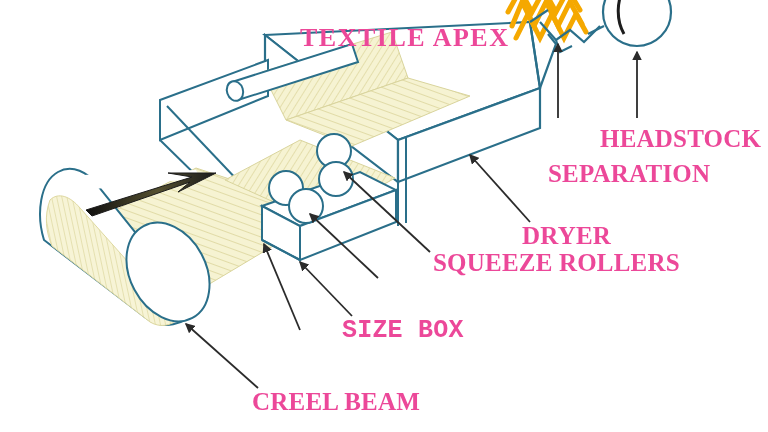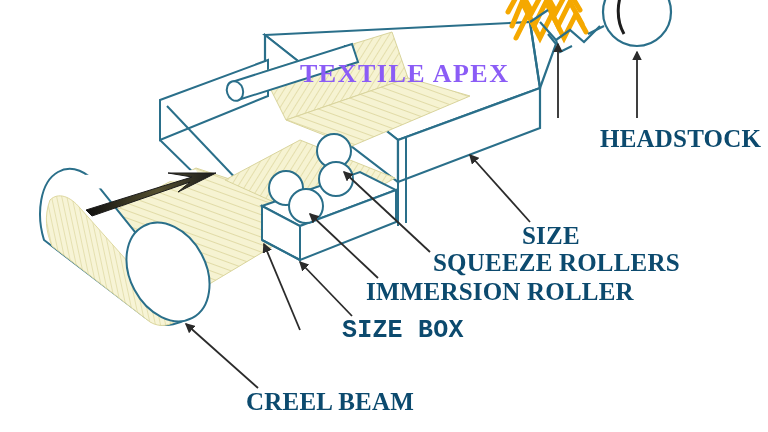--- a/index.html
+++ b/index.html
@@ -26,44 +26,43 @@
     left: 0;
     top: 0;
     width: 768px;
     height: 432px;
     display: block;
   }
   .callout-label {
     position: absolute;
     font-family: "Liberation Serif", serif;
     font-weight: bold;
-    color: #0c4a6e;
+    color: #ec4899;
     white-space: nowrap;
     letter-spacing: 0.2px;
     line-height: 1;
     user-select: none;
   }
   .watermark-label {
     position: absolute;
     font-family: "Liberation Serif", serif;
     font-weight: bold;
-    color: #8b5cf6;
+    color: #ec4899;
     white-space: nowrap;
     letter-spacing: 1.5px;
     line-height: 1;
     user-select: none;
-    margin-top: 36px;
   }
   .lbl-headstock  { left: 600px; top: 126px; font-size: 25px; }
   .lbl-separation { left: 548px; top: 161px; font-size: 25px; }
   .lbl-dryer      { left: 522px; top: 223px; font-size: 25px; }
   .lbl-squeeze    { left: 387px; top: 250px; font-size: 25px; margin-left: 46px; }
   .lbl-immersion  { left: 366px; top: 279px; font-size: 25px; }
   .lbl-sizebox    { left: 342px; top: 318px; font-size: 25px; font-family: Liberation Mono, monospace; }
-  .lbl-creelbeam  { left: 246px; top: 389px; font-size: 25px; }
+  .lbl-creelbeam  { left: 252px; top: 389px; font-size: 25px; }
   .lbl-watermark  { left: 300px; top: 25px; font-size: 26px; }
 </style>
 </head>
 <body>
 
 <div id="stage">
 
   <svg id="diagram-svg" viewBox="0 0 768 432" xmlns="http://www.w3.org/2000/svg">
 
     <defs>
@@ -198,24 +197,24 @@
       <line x1="352" y1="316" x2="300" y2="262" marker-end="url(#arrowHead)"></line>
       <line x1="300" y1="330" x2="264" y2="244" marker-end="url(#arrowHead)"></line>
       <line x1="258" y1="388" x2="186" y2="324" marker-end="url(#arrowHead)"></line>
     </g>
   </svg>
 
   <div class="watermark-label lbl-watermark">TEXTILE APEX</div>
 
   <div class="callout-label lbl-headstock">HEADSTOCK</div>
 
-
-  <div class="callout-label lbl-dryer">SIZE</div>
+  <div class="callout-label lbl-separation">SEPARATION</div>
+
+  <div class="callout-label lbl-dryer">DRYER</div>
 
   <div class="callout-label lbl-squeeze">SQUEEZE ROLLERS</div>
 
-  <div class="callout-label lbl-immersion">IMMERSION ROLLER</div>
 
   <div class="callout-label lbl-sizebox">SIZE BOX</div>
 
   <div class="callout-label lbl-creelbeam">CREEL BEAM</div>
 
 </div>
 
 </body></html>

